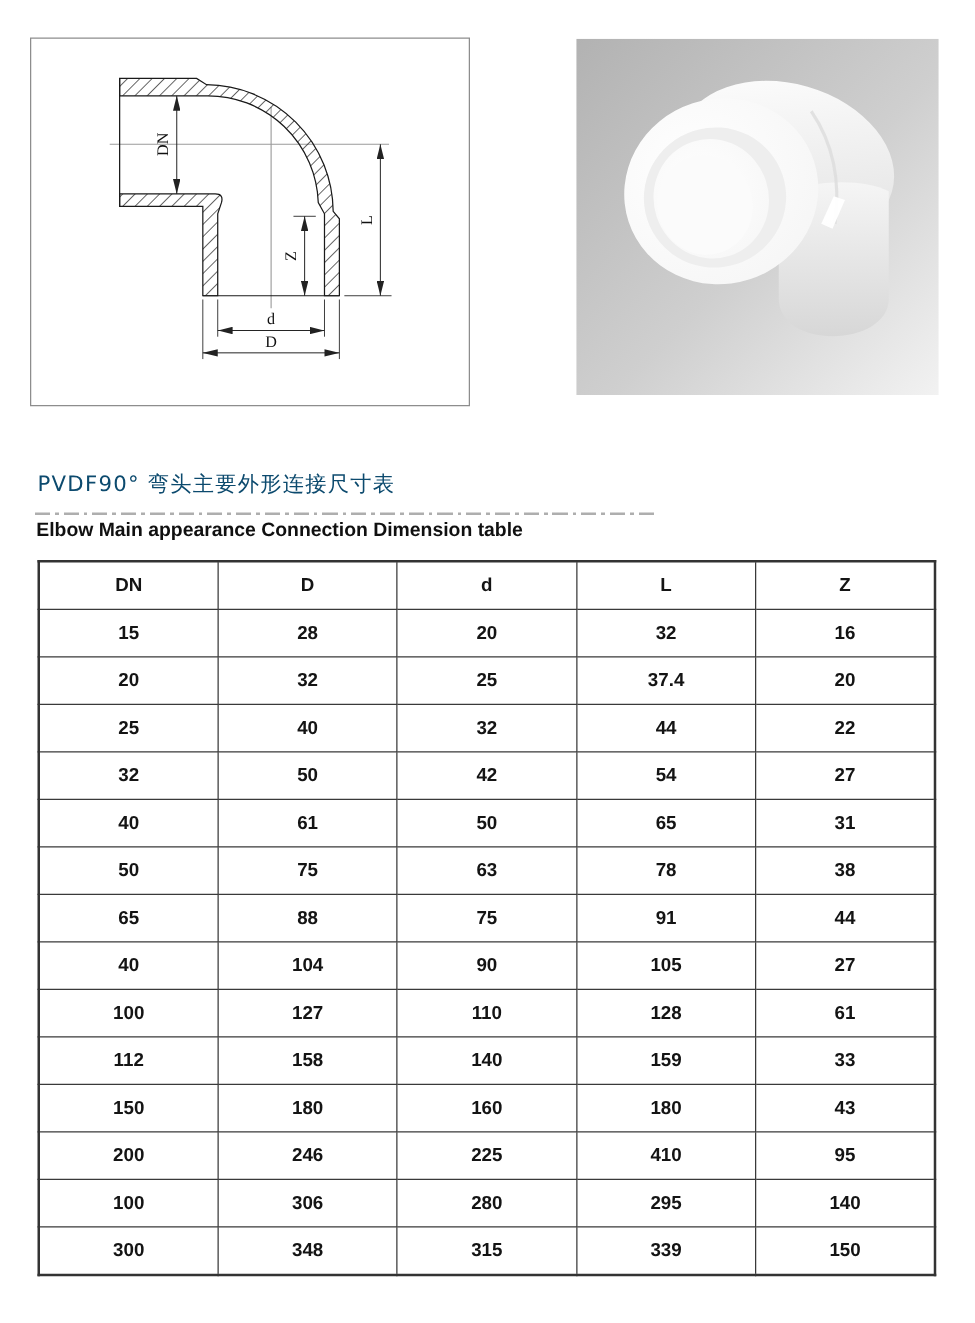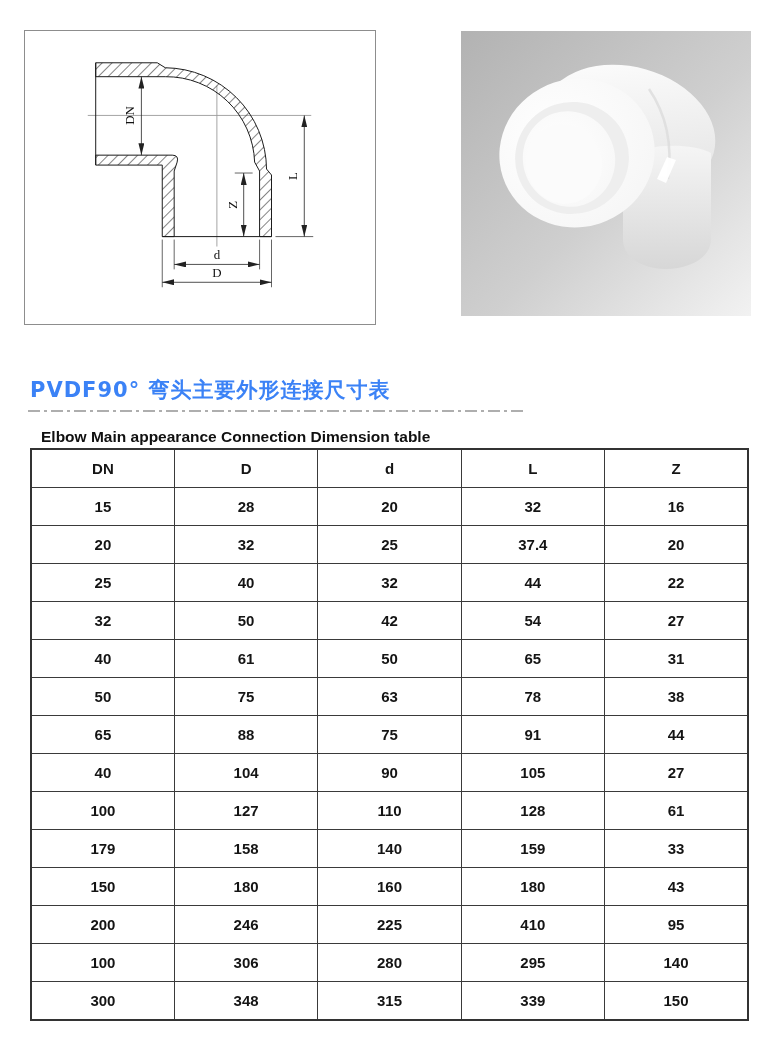--- a/index.html
+++ b/index.html
@@ -12,31 +12,31 @@
     border:1px solid #8d8d8d; box-sizing:border-box; background:#ffffff;
   }
   .drawing-box svg { display:block; width:100%; height:100%; }
   .photo-box {
     position:absolute; left:461px; top:31px; width:290px; height:285px;
   }
   .photo-box svg { display:block; width:100%; height:100%; }
   .title-cn {
     position:absolute; left:30px; top:376px; margin:0;
     font-family:"DejaVu Sans","Liberation Sans",sans-serif;
-    font-size:21px; font-weight:700; color:#3b82f6; letter-spacing:1px;
+    font-size:17px; font-weight:400; color:#0c4a6e; letter-spacing:1px;
     white-space:nowrap;
   }
   .dash-rule {
     position:absolute; left:28px; top:410px; width:497px; height:2px;
     background:repeating-linear-gradient(90deg,
       #aeaeae 0 12px, transparent 12px 16px,
       #aeaeae 16px 19px, transparent 19px 23px);
   }
   .title-en {
-    position:absolute; left:29px; top:416px; margin:12px;
+    position:absolute; left:29px; top:416px; margin:0;
     font-size:15.5px; font-weight:700; color:#101010; white-space:nowrap;
   }
   table.dims {
     position:absolute; left:30px; top:448px; width:719px;
     border-collapse:collapse; table-layout:fixed;
     border:2px solid #333333;
   }
   table.dims th, table.dims td {
     border:1px solid #3a3a3a; text-align:center; vertical-align:middle;
     font-size:15px; font-weight:700; color:#141414; height:37px; padding:0;
@@ -212,21 +212,21 @@
           <td>27</td>
         </tr>
         <tr>
           <td>100</td>
           <td>127</td>
           <td>110</td>
           <td>128</td>
           <td>61</td>
         </tr>
         <tr>
-          <td>179</td>
+          <td>112</td>
           <td>158</td>
           <td>140</td>
           <td>159</td>
           <td>33</td>
         </tr>
         <tr>
           <td>150</td>
           <td>180</td>
           <td>160</td>
           <td>180</td>

